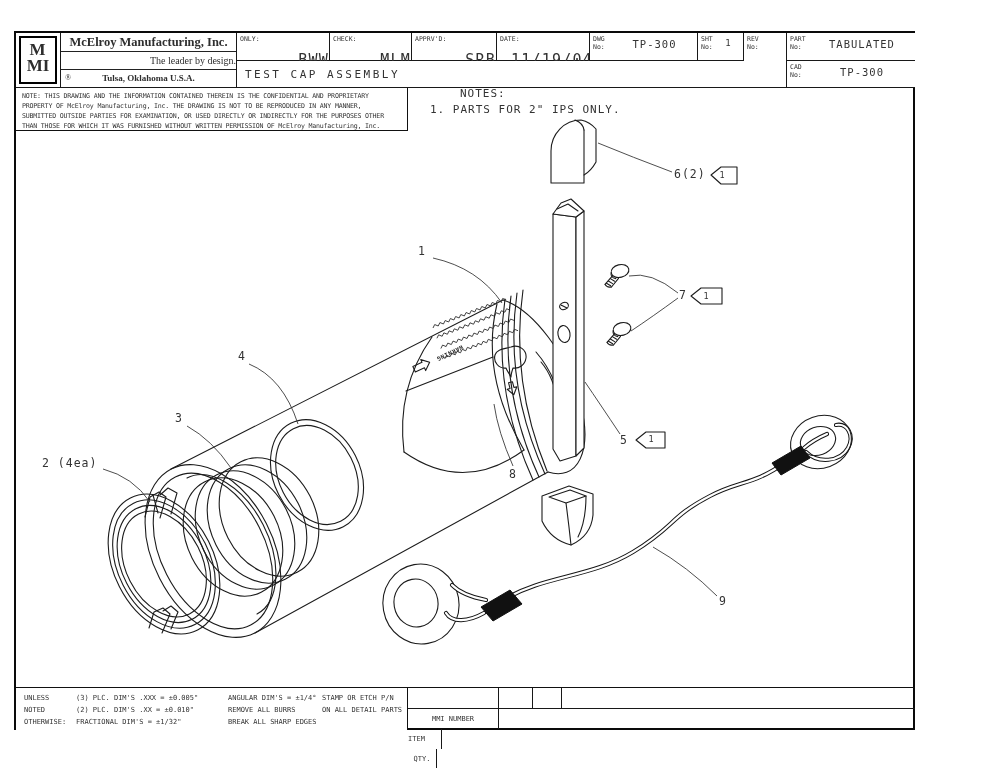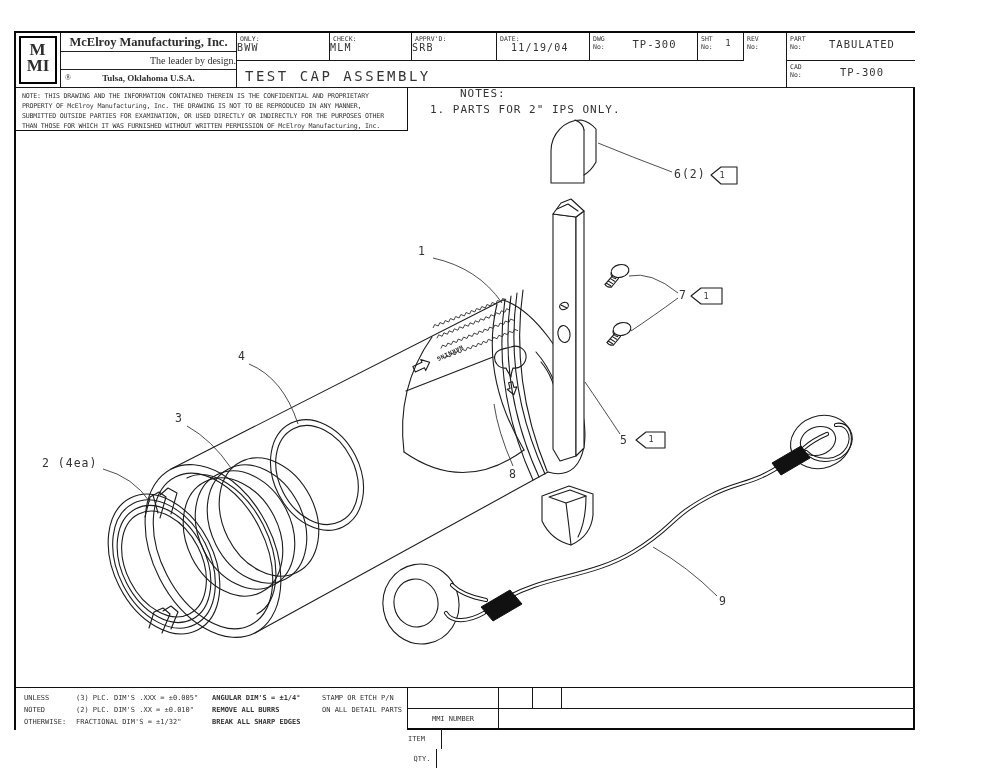--- a/index.html
+++ b/index.html
@@ -5,21 +5,21 @@
   html,body{margin:0;padding:0;background:#fff;}
   #page{position:relative;width:993px;height:768px;background:#fff;overflow:hidden;
         font-family:"DejaVu Sans Mono",monospace;color:#2e2e2e;}
   .abs{position:absolute;}
   .cad{font-family:"DejaVu Sans Mono",monospace;color:#2e2e2e;}
   .serif{font-family:"Liberation Serif","DejaVu Serif",serif;}
   #sheet{position:absolute;left:14px;top:31px;width:901px;height:699px;border:2.5px solid #0a0a0a;box-sizing:border-box;}
   .cell{position:absolute;box-sizing:border-box;border-right:1.4px solid #181818;border-bottom:1.4px solid #181818;background:#fff;}
   .flbl{position:absolute;left:3px;top:2px;font-size:6.5px;color:#333;letter-spacing:0;}
   .flbl2{position:absolute;left:3px;top:10px;font-size:6.5px;color:#333;}
-  .fval{display:block;text-align:left;padding-top:9px;font-size:10px;letter-spacing:1.2px;color:#333;}
+  .fval{display:block;text-align:right;padding-top:18px;font-size:15px;letter-spacing:1.2px;color:#333;}
   .fval2{display:block;text-align:center;padding-top:5px;padding-left:22px;font-size:10.5px;letter-spacing:1px;color:#333;}
   .note-line{font-size:6.6px;line-height:1.52;letter-spacing:-0.2px;color:#333;white-space:nowrap;}
   .tol{font-size:7px;line-height:12px;color:#333;white-space:nowrap;}
   .callout{position:absolute;font-size:11.5px;letter-spacing:1px;color:#333;}
   .flagnum{position:absolute;font-size:8.5px;color:#333;width:16px;text-align:center;}
   svg{position:absolute;left:0;top:0;}
   .ln{stroke:#1c1c1c;stroke-width:1.1;fill:none;stroke-linecap:round;stroke-linejoin:round;}
   .lnw{stroke:#1c1c1c;stroke-width:1.1;fill:#fff;stroke-linejoin:round;}
   .ldr{stroke:#3a3a3a;stroke-width:0.9;fill:none;}
   .blk{fill:#111;stroke:#111;}
@@ -221,21 +221,21 @@
     <span class="flbl2">No:</span>
     <span class="fval2"></span>
   </div>
   <div class="cell" style="left:787px;top:33px;width:128px;height:28px;border-right:none;">
     <span class="flbl">PART</span>
     <span class="flbl2">No:</span>
     <span class="fval2">TABULATED</span>
   </div>
 
   <div class="cell" style="left:237px;top:61px;width:550px;height:27px;">
-    <span style="display:block;padding:7px 0 0 8px;font-size:14px;letter-spacing:2.5px;color:#333;">TEST CAP ASSEMBLY</span>
+    <span style="display:block;padding:7px 0 0 8px;font-size:11px;letter-spacing:2.5px;color:#333;">TEST CAP ASSEMBLY</span>
   </div>
   <div class="cell" style="left:787px;top:61px;width:128px;height:27px;border-right:none;">
     <span class="flbl">CAD</span>
     <span class="flbl2">No:</span>
     <span class="fval2">TP-300</span>
   </div>
 
   <div class="cell" style="left:16px;top:88px;width:392px;height:43px;border-bottom:1.6px solid #111;border-right:1.6px solid #111;">
     <div style="padding:3px 0 0 6px;">
       <div class="note-line">NOTE: THIS DRAWING AND THE INFORMATION CONTAINED THEREIN IS THE CONFIDENTIAL AND PROPRIETARY</div>
@@ -268,21 +268,21 @@
     <div class="abs" style="left:8px;top:4px;">
       <div class="tol">UNLESS</div>
       <div class="tol">NOTED</div>
       <div class="tol">OTHERWISE:</div>
     </div>
     <div class="abs" style="left:60px;top:4px;">
       <div class="tol">(3) PLC. DIM'S .XXX = ±0.005"</div>
       <div class="tol">(2) PLC. DIM'S .XX = ±0.010"</div>
       <div class="tol">FRACTIONAL DIM'S = ±1/32"</div>
     </div>
-    <div class="abs" style="left:196px;top:4px;font-weight:bold;">
+    <div class="abs" style="left:212px;top:4px;">
       <div class="tol">ANGULAR DIM'S = ±1/4°</div>
       <div class="tol">REMOVE ALL BURRS</div>
       <div class="tol">BREAK ALL SHARP EDGES</div>
     </div>
     <div class="abs" style="left:306px;top:4px;">
       <div class="tol">STAMP OR ETCH P/N</div>
       <div class="tol">ON ALL DETAIL PARTS</div>
     </div>
   </div>
 

